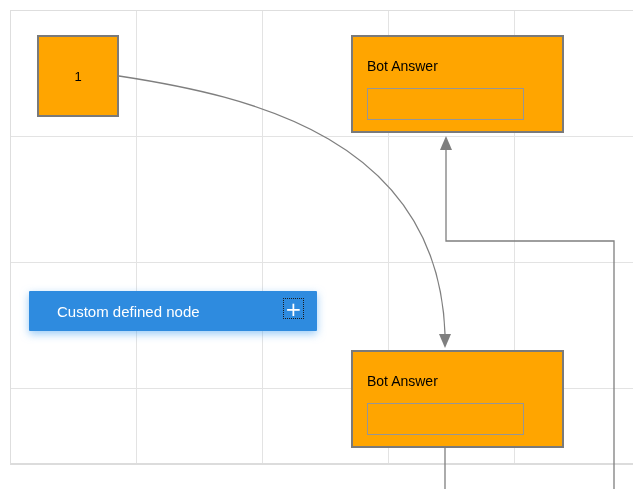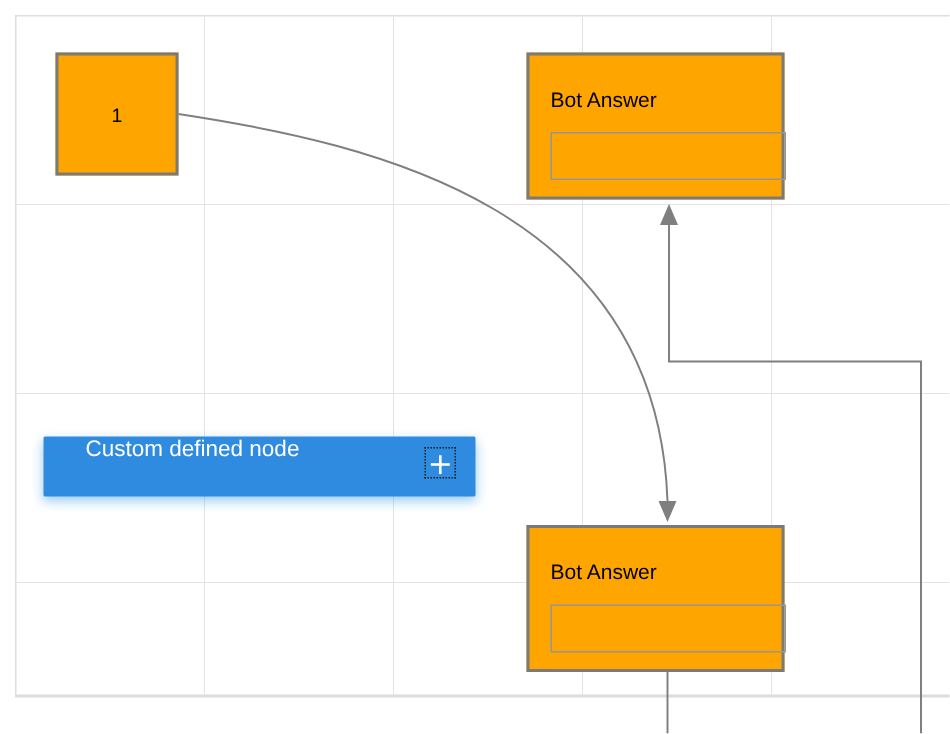--- a/index.html
+++ b/index.html
@@ -25,38 +25,38 @@
   svg .arrow{fill:#7f7f7f;stroke:none;}
   
   .node{position:absolute;z-index:3;box-sizing:border-box;}
   .node-start{
     left:37px;top:35px;width:82px;height:82px;
     background:#ffa500;border:2px solid #7a7a7a;
     display:flex;align-items:center;justify-content:center;
     font-size:13px;color:#000;
   }
   .node-bot{
-    width:172px;height:98px;left:351px;
+    width:213px;height:98px;left:351px;
     background:#ffa500;border:2px solid #7a7a7a;
   }
   .node-bot.top{top:35px;}
   .node-bot.bottom{top:350px;}
   .node-bot .bot-title{
     position:absolute;left:14px;top:21px;
     font-size:14px;color:#000;white-space:nowrap;
   }
   .node-bot .bot-field{
     position:absolute;left:14px;top:51px;width:157px;height:32px;
     box-sizing:border-box;border:1px solid #969696;background:transparent;
   }
   .node-custom{
     left:29px;top:291px;width:288px;height:40px;
     background:#2e8bdf;border-radius:1px;
     box-shadow:0 3px 8px rgba(70,160,240,.55);
-    display:flex;align-items:flex-start;
+    display:flex;align-items:center;
   }
   .node-custom .custom-label{
     margin-left:28px;font-size:15px;color:#ffffff;white-space:nowrap;
   }
   .node-custom .plus-btn{
     position:absolute;left:254px;top:7px;width:21px;height:21px;
     box-sizing:border-box;border:1px dotted #1c1c1c;
     display:flex;align-items:center;justify-content:center;
     cursor:pointer;background:transparent;padding:0;
   }

